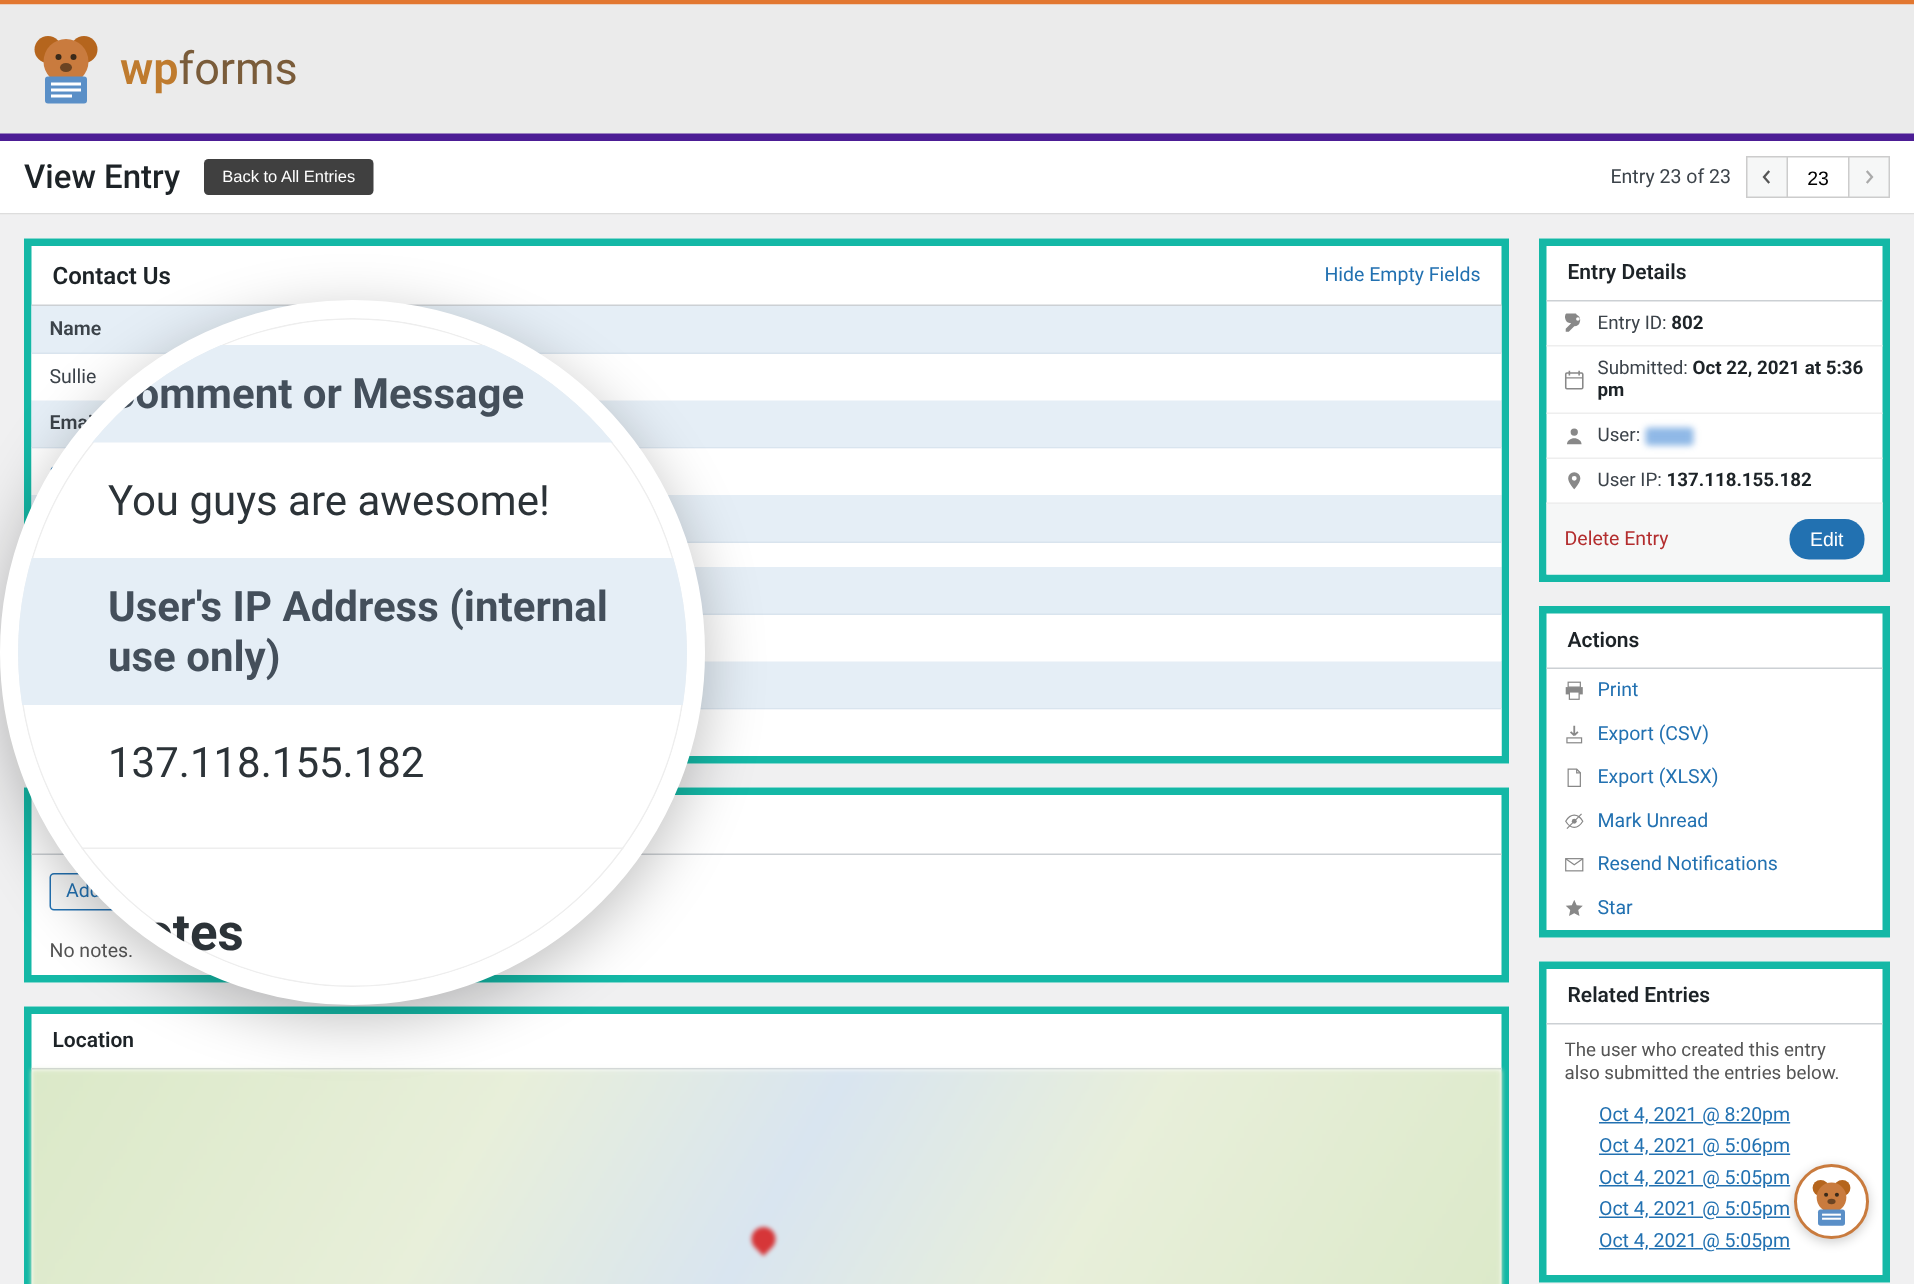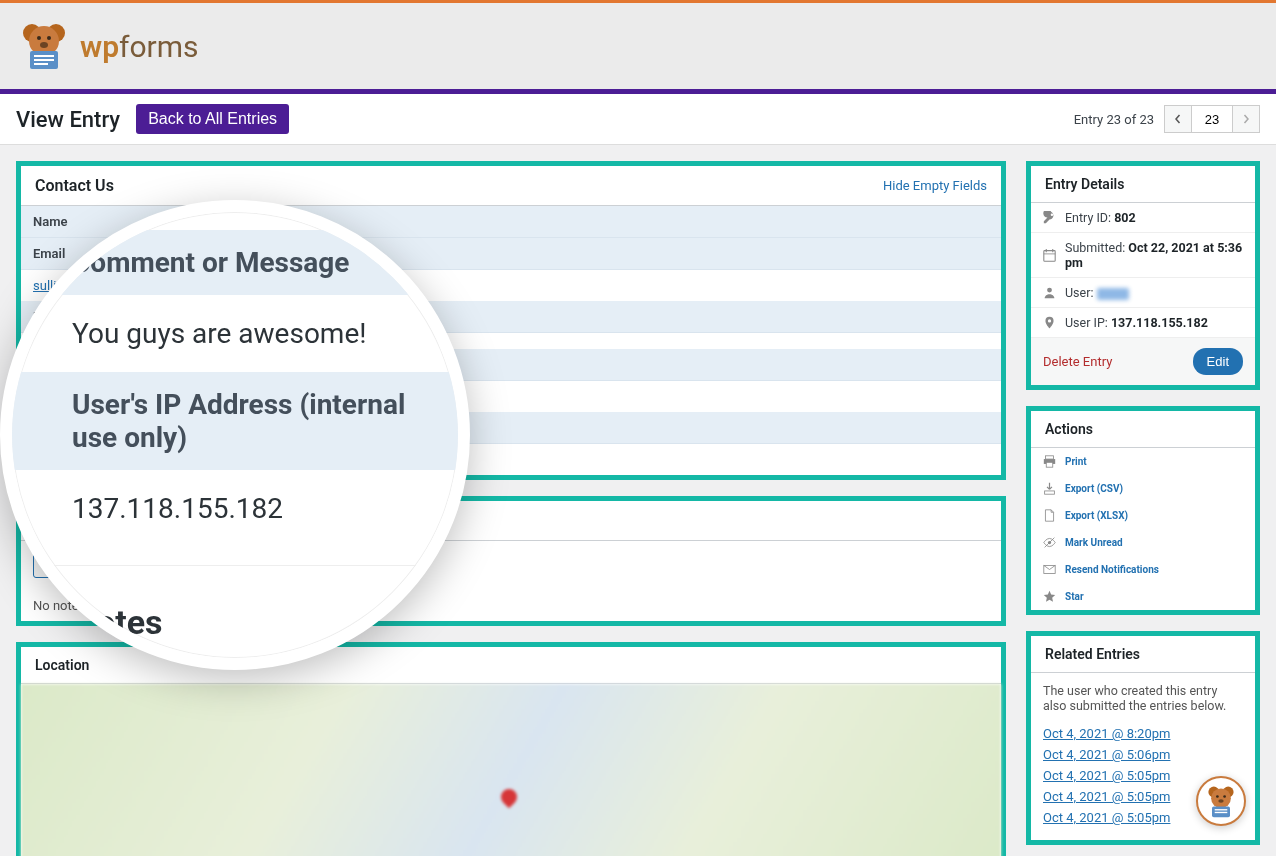--- a/index.html
+++ b/index.html
@@ -6,21 +6,21 @@
   body { font-family: -apple-system, BlinkMacSystemFont, "Segoe UI", Roboto, sans-serif; background: #f0f0f1; color: #3c434a; font-size: 13px; position: relative; width: 1276px; height: 856px; overflow: hidden; }
   .top-bar { height: 3px; background: #e27730; }
   .header { background: #ebebeb; border-bottom: 5px solid #4c1d95; padding: 18px 16px 18px 16px; display: flex; align-items: center; }
   .logo { display: flex; align-items: center; gap: 8px; }
   .logo-text { font-size: 30px; font-weight: 400; color: #6b4423; }
   .logo-text .wp { color: #bf7b2e; font-weight: 600; }
   .logo-text .forms { color: #7a5c3a; font-weight: 400; }
   .page-head { background: #fff; padding: 10px 16px; display: flex; align-items: center; justify-content: space-between; border-bottom: 1px solid #ddd; }
   .page-head-left { display: flex; align-items: center; gap: 16px; }
   .page-title { font-size: 22px; font-weight: 500; color: #1d2327; }
-  .btn-orange { background: #4c1d95; color: #fff; border: none; border-radius: 3px; padding: 6px 12px; font-size: 16px; cursor: pointer; }
+  .btn-orange { background: #404040; color: #fff; border: none; border-radius: 3px; padding: 6px 12px; font-size: 11px; cursor: pointer; }
   .page-head-right { display: flex; align-items: center; gap: 10px; }
   .pager { display: flex; align-items: center; }
   .pager-btn { width: 28px; height: 28px; border: 1px solid #ccc; background: #f6f7f7; display: flex; align-items: center; justify-content: center; cursor: pointer; }
   .pager-num { width: 40px; height: 28px; border: 1px solid #ccc; border-left: none; border-right: none; text-align: center; font-size: 13px; background: #fff; }
   .main { display: flex; gap: 20px; padding: 16px; align-items: flex-start; }
   .col-left { flex: 1; display: flex; flex-direction: column; gap: 16px; }
   .col-right { width: 234px; display: flex; flex-direction: column; gap: 16px; }
   .panel { background: #fff; border: 5px solid #14b8a6; }
   .panel-head { padding: 10px 14px; border-bottom: 1px solid #ccd0d4; display: flex; justify-content: space-between; align-items: center; }
   .panel-title { font-size: 16px; font-weight: 600; color: #1d2327; }
@@ -37,27 +37,27 @@
   .map-pin { position: absolute; left: 49%; top: 55%; width: 16px; height: 16px; background: #d63638; border-radius: 50% 50% 50% 0; transform: rotate(-45deg); }
   .details-list { list-style: none; }
   .details-list li { padding: 7px 12px; font-size: 12.5px; display: flex; align-items: center; gap: 8px; border-bottom: 1px solid #eee; }
   .details-list li:last-child { border-bottom: none; }
   .details-list .ico { width: 14px; color: #888; flex-shrink: 0; }
   .details-list b { font-weight: 700; color: #1d2327; }
   .details-foot { padding: 10px 12px; display: flex; justify-content: space-between; align-items: center; border-top: 1px solid #eee; background: #f6f7f7; gap: 39px; }
   .del-link { color: #b32d2e; cursor: pointer; font-size: 13px; }
   .btn-blue { background: #2271b1; color: #fff; border: none; border-radius: 13px; padding: 6px 14px; font-size: 13px; cursor: pointer; }
   .action-list { list-style: none; }
-  .action-list li { padding: 7px 12px; font-size: 10px; display: flex; align-items: center; gap: 8px; cursor: pointer; font-weight: bold; }
+  .action-list li { padding: 7px 12px; font-size: 13px; display: flex; align-items: center; gap: 8px; cursor: pointer; }
   .action-list li .ico { width: 14px; color: #888; }
   .action-list li span { color: #2271b1; }
   .related-body { padding: 10px 12px; font-size: 12.5px; color: #555; }
   .related-list { list-style: none; padding: 0 12px 12px; }
   .related-list li { padding: 3px 0; }
-  .related-list a { color: #2271b1; text-decoration: underline; font-size: 13px; }
+  .related-list a { color: #2271b1; text-decoration: underline; font-size: 13px; margin-left: 23px; }
   .user-blur { display: inline-block; width: 32px; height: 12px; background: #8fb8e6; filter: blur(2px); vertical-align: middle; border-radius: 2px; }
   .magnifier { position: absolute; left: 0px; top: 200px; width: 470px; height: 470px; border-radius: 50%; background: #fff; border: 12px solid #fff; box-shadow: 0 10px 40px rgba(0,0,0,0.25), inset 0 0 0 1px #eee; overflow: hidden; z-index: 50; }
   .mag-inner { padding: 28px 40px 28px 60px; }
   .mag-label { font-size: 28px; font-weight: 700; color: #444f5b; background: #e5eef6; margin: 0 -40px 0 -60px; padding: 16px 40px 16px 60px; }
   .mag-value { font-size: 28px; color: #2c3338; padding: 22px 0; }
   .mag-sep { height: 1px; background: #eee; margin: 18px -40px 0 -60px; }
   .mag-bottom { font-size: 34px; font-weight: 700; color: #2c3338; padding-top: 36px; }
   .help-badge { position: absolute; right: 30px; bottom: 30px; width: 50px; height: 50px; border-radius: 50%; border: 2px solid #c97b3e; background: #fff; display: flex; align-items: center; justify-content: center; z-index: 60; box-shadow: 0 2px 8px rgba(0,0,0,0.2); }
   svg { display: block; }
 </style>
@@ -110,20 +110,21 @@
 <div class="main">
   <div class="col-left">
 
     <div class="panel">
       <div class="panel-head">
         <div class="panel-title">Contact Us</div>
         <span class="link">Hide Empty Fields</span>
       </div>
       <div class="entry-table">
         <div class="field-label">Name</div>
+        <div class="field-value">Sullie</div>
         <div class="field-label">Email</div>
         <div class="field-value"><a>sullie@wpforms.com</a></div>
         <div class="field-label">How did you hear about us?</div>
         <div class="field-value"></div>
         <div class="field-label">Comment or Message</div>
         <div class="field-value">You guys are awesome!</div>
         <div class="field-label">User's IP Address (internal use only)</div>
         <div class="field-value">137.118.155.182</div>
       </div>
     </div>

